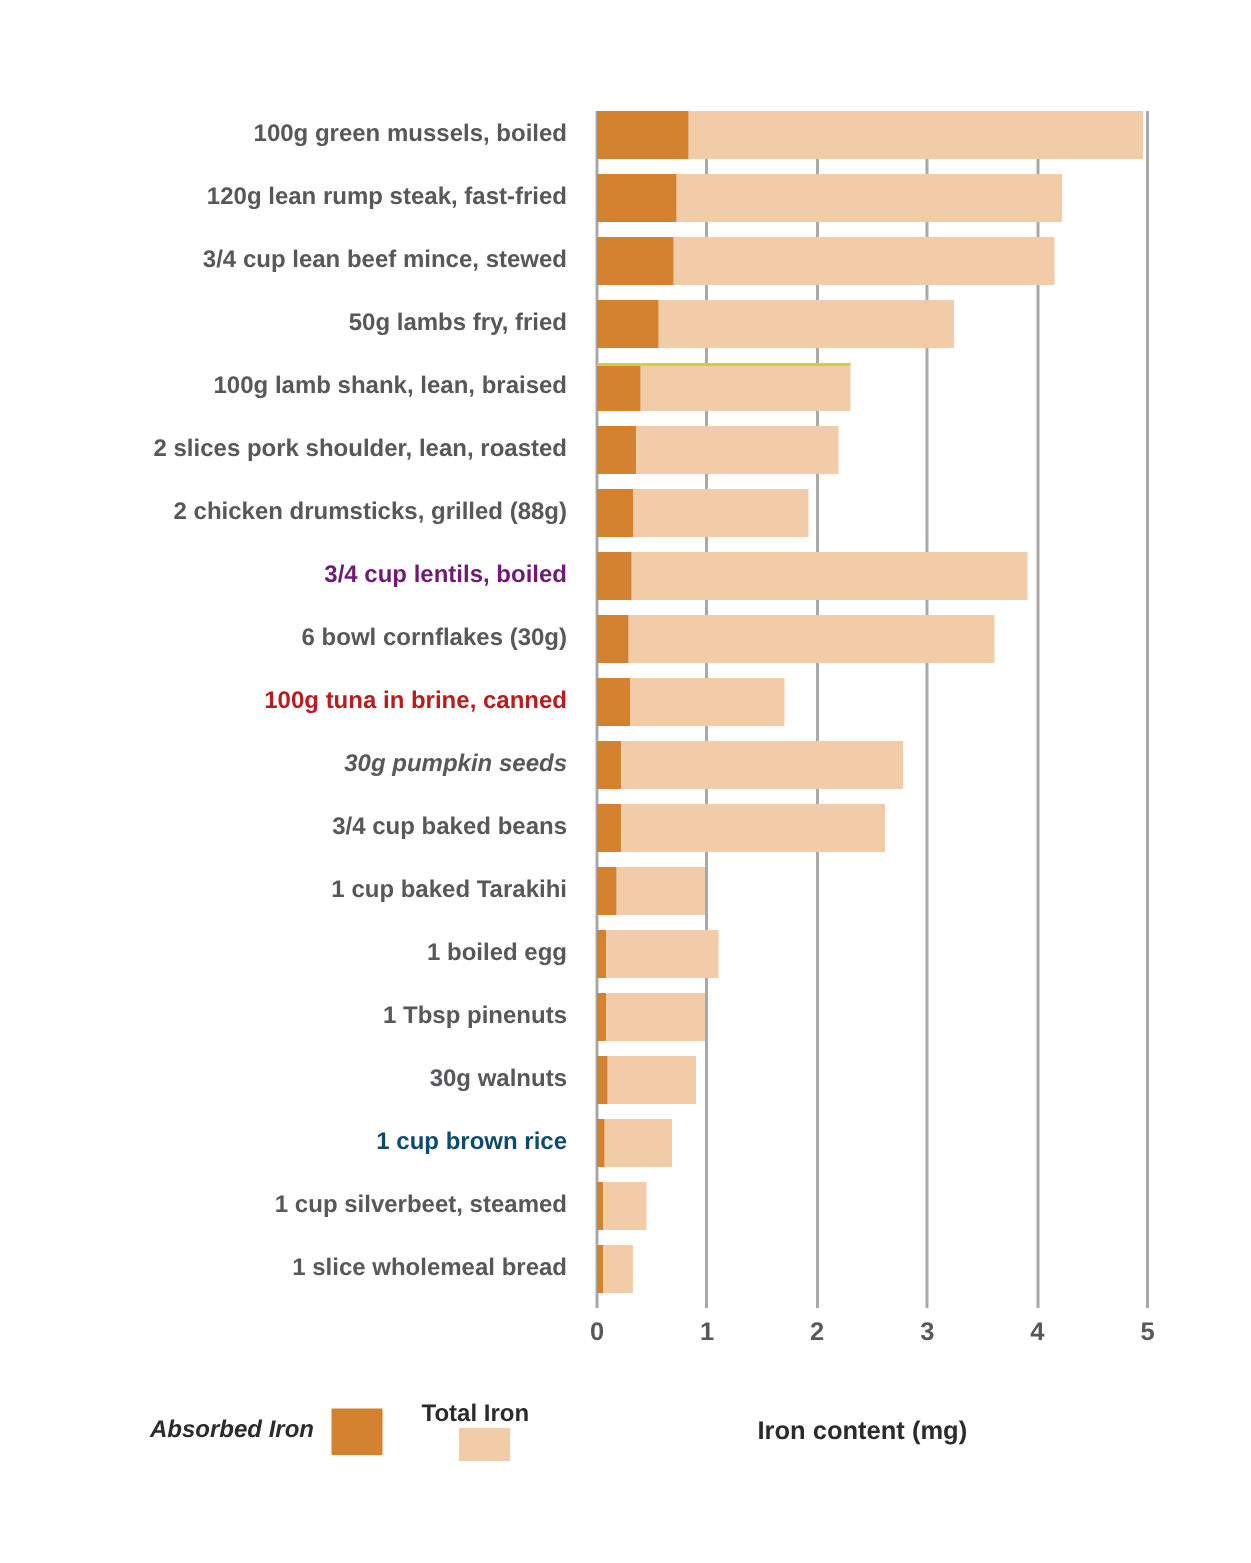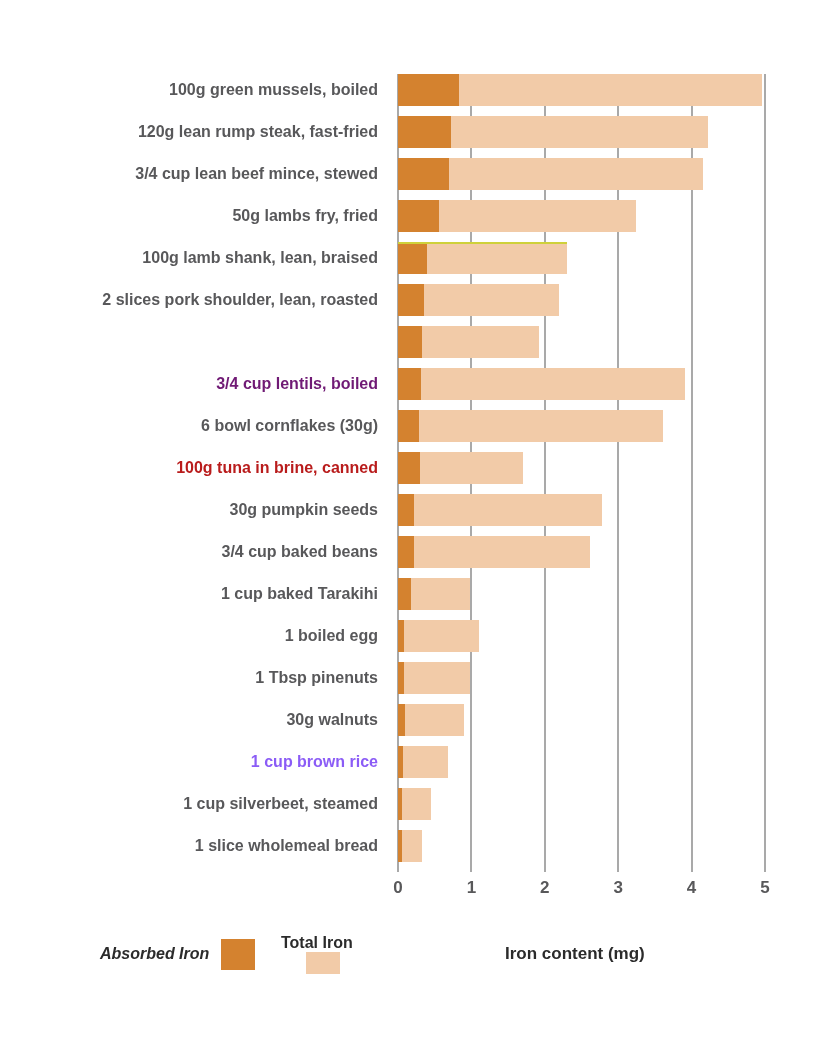--- a/index.html
+++ b/index.html
@@ -151,30 +151,31 @@
 
 <div id="chart-root">
 
   <div class="cat-labels">
       <div class="cat-label" style="top: 0px; color: rgb(88, 88, 90);">100g green mussels, boiled</div>
       <div class="cat-label" style="top: 42px; color: rgb(88, 88, 90);">120g lean rump steak, fast-fried</div>
       <div class="cat-label" style="top: 84px; color: rgb(88, 88, 90);">3/4 cup lean beef mince, stewed</div>
       <div class="cat-label" style="top: 126px; color: rgb(88, 88, 90);">50g lambs fry, fried</div>
       <div class="cat-label" style="top: 168px; color: rgb(88, 88, 90);">100g lamb shank, lean, braised</div>
       <div class="cat-label" style="top: 210px; color: rgb(88, 88, 90);">2 slices pork shoulder, lean, roasted</div>
+      <div class="cat-label" style="top: 252px; color: rgb(88, 88, 90);">2 chicken drumsticks, grilled (88g)</div>
       <div class="cat-label" style="top: 294px; color: #701a75;">3/4 cup lentils, boiled</div>
       <div class="cat-label" style="top: 336px; color: rgb(88, 88, 90);">6 bowl cornflakes (30g)</div>
       <div class="cat-label" style="top: 378px; color: #b91c1c;">100g tuna in brine, canned</div>
-      <div class="cat-label" style="top: 420px; color: rgb(88, 88, 90);">30g pumpkin seeds</div>
+      <div class="cat-label" style="top: 420px; color: rgb(88, 88, 90); font-style: italic;">30g pumpkin seeds</div>
       <div class="cat-label" style="top: 462px; color: rgb(88, 88, 90);">3/4 cup baked beans</div>
       <div class="cat-label" style="top: 504px; color: rgb(88, 88, 90);">1 cup baked Tarakihi</div>
       <div class="cat-label" style="top: 546px; color: rgb(88, 88, 90);">1 boiled egg</div>
       <div class="cat-label" style="top: 588px; color: rgb(88, 88, 90);">1 Tbsp pinenuts</div>
       <div class="cat-label" style="top: 630px; color: rgb(88, 88, 90);">30g walnuts</div>
-      <div class="cat-label" style="top: 672px; color: #8b5cf6;">1 cup brown rice</div>
+      <div class="cat-label" style="top: 672px; color: #0c4a6e;">1 cup brown rice</div>
       <div class="cat-label" style="top: 714px; color: rgb(88, 88, 90);">1 cup silverbeet, steamed</div>
       <div class="cat-label" style="top: 756px; color: rgb(88, 88, 90);">1 slice wholemeal bread</div>
     </div>
 
   <div class="plot-area">
     <div class="gridlines">
         <div class="gridline" style="left: -1px; background: rgb(169, 169, 169);"></div>
         <div class="gridline" style="left: 72.4px; background: rgb(169, 169, 169);"></div>
         <div class="gridline" style="left: 145.8px; background: rgb(169, 169, 169);"></div>
         <div class="gridline" style="left: 219.2px; background: rgb(169, 169, 169);"></div>

